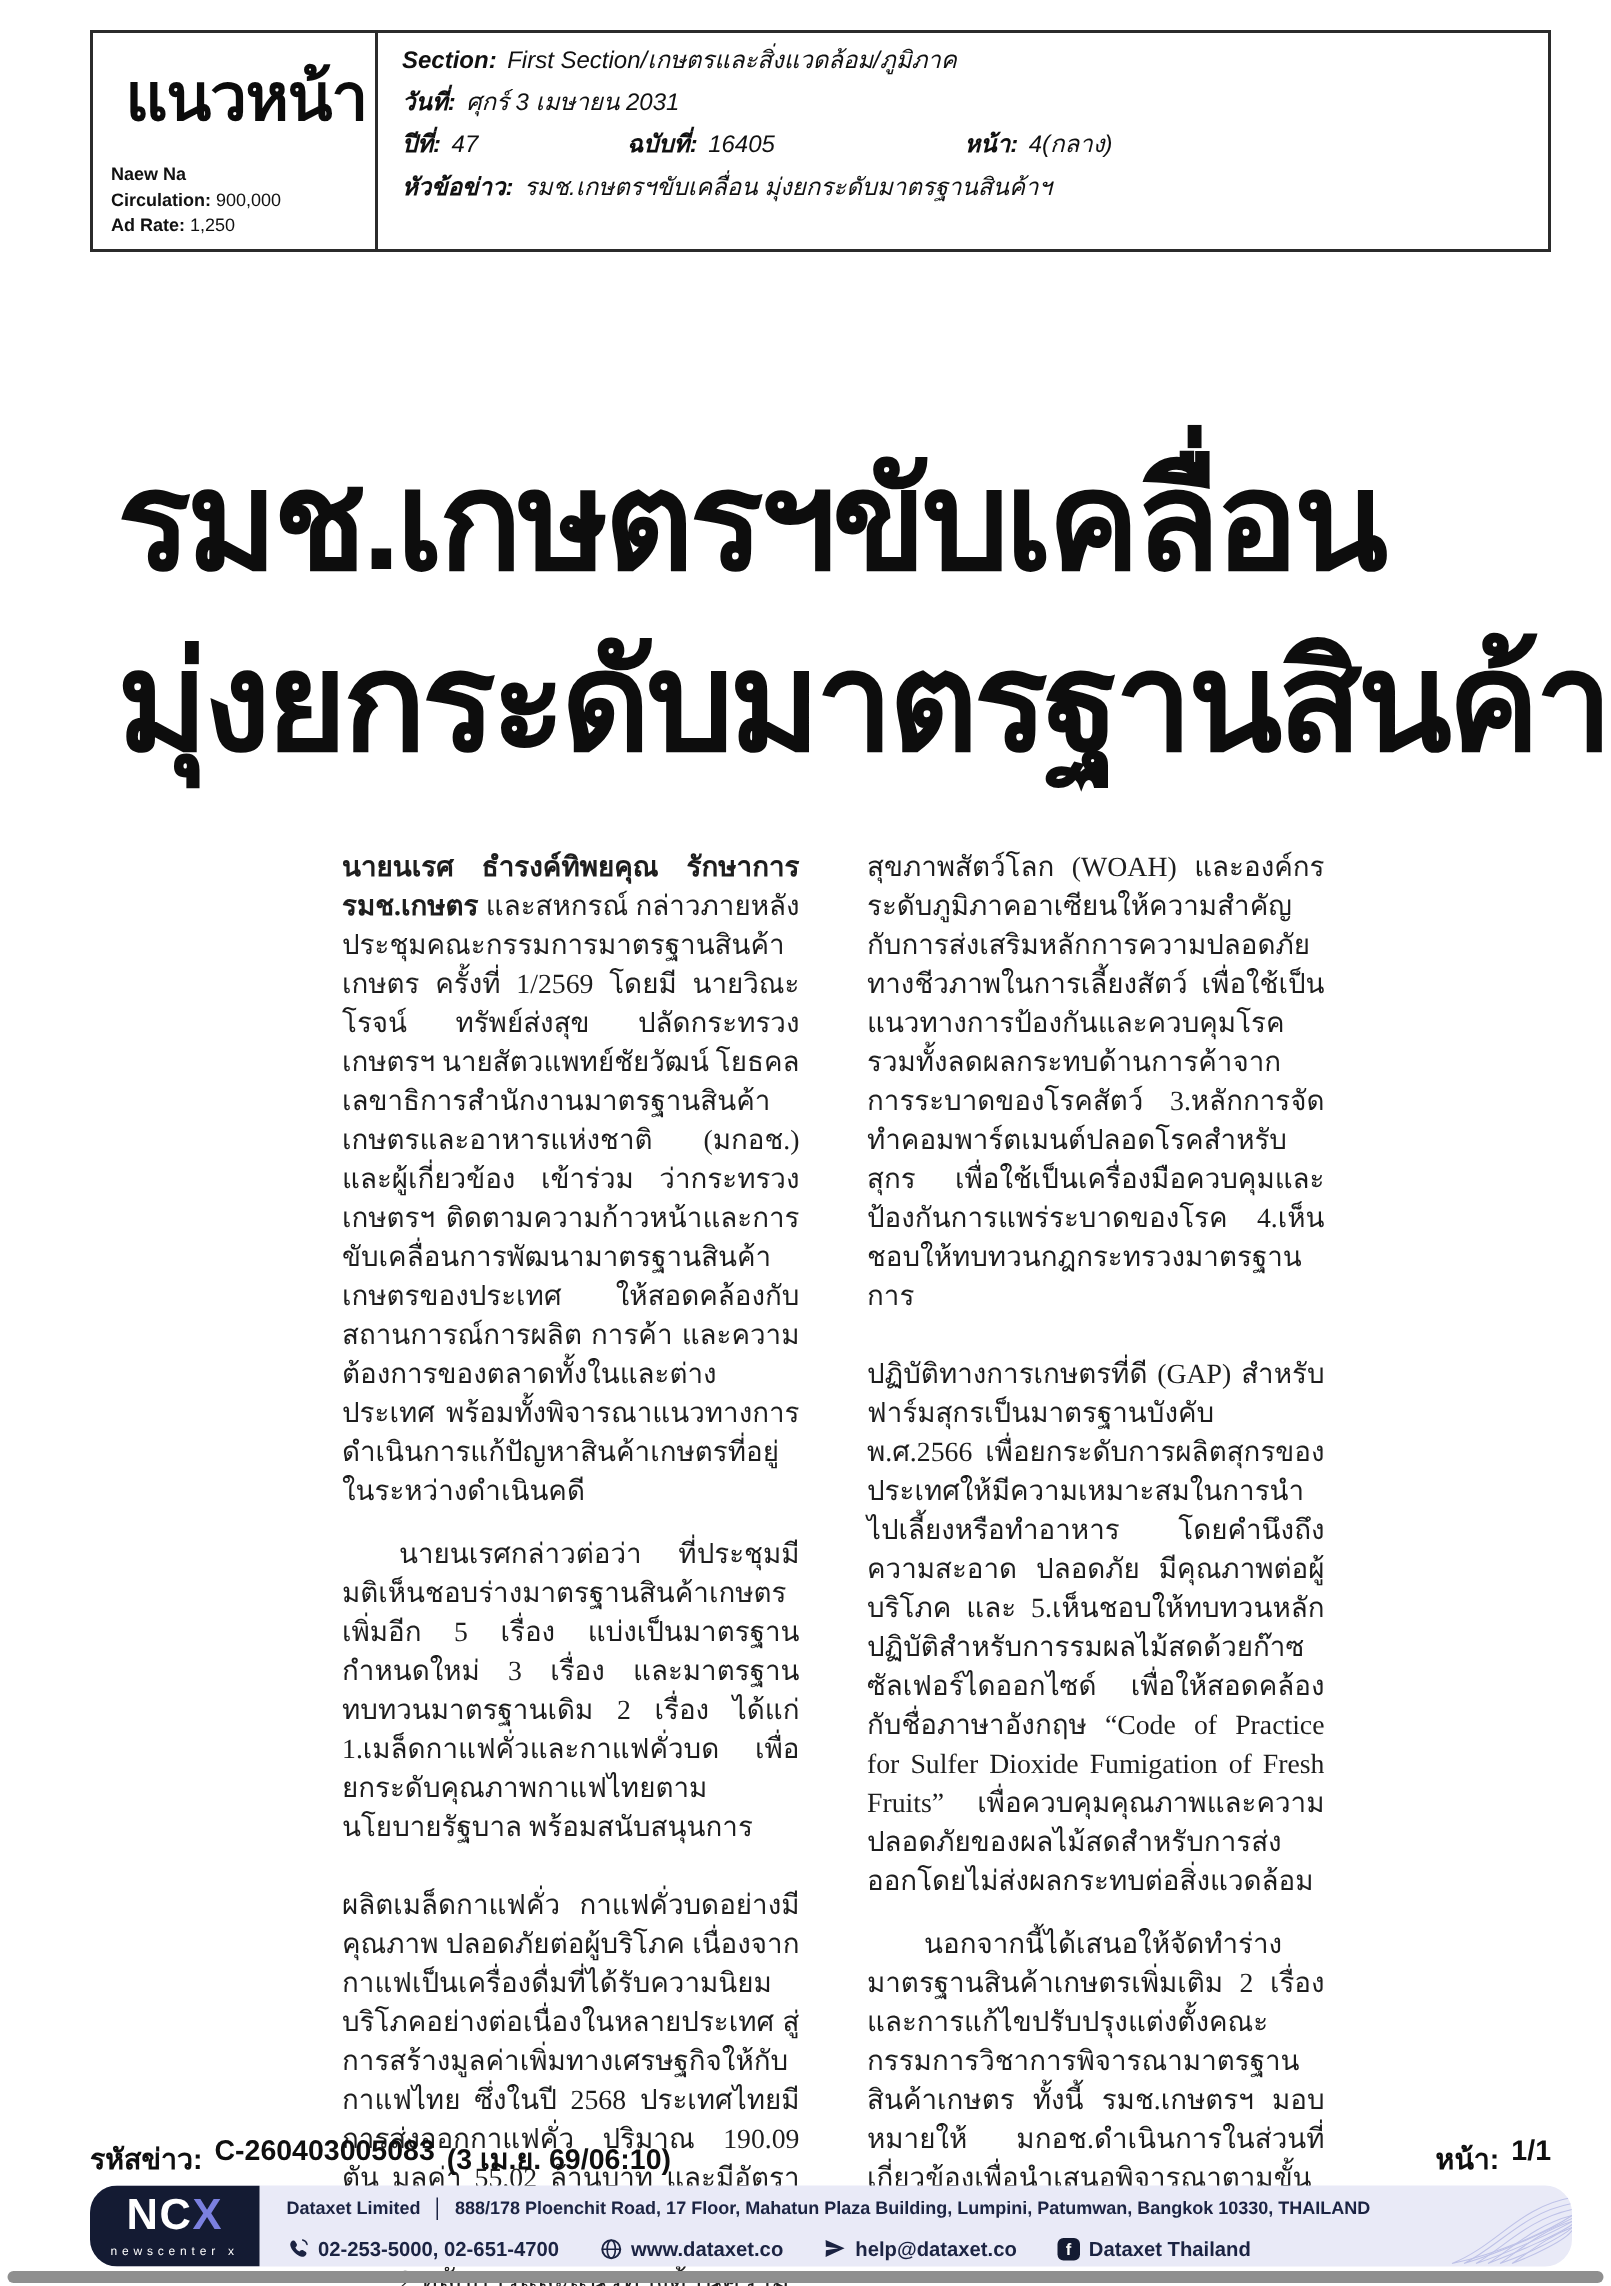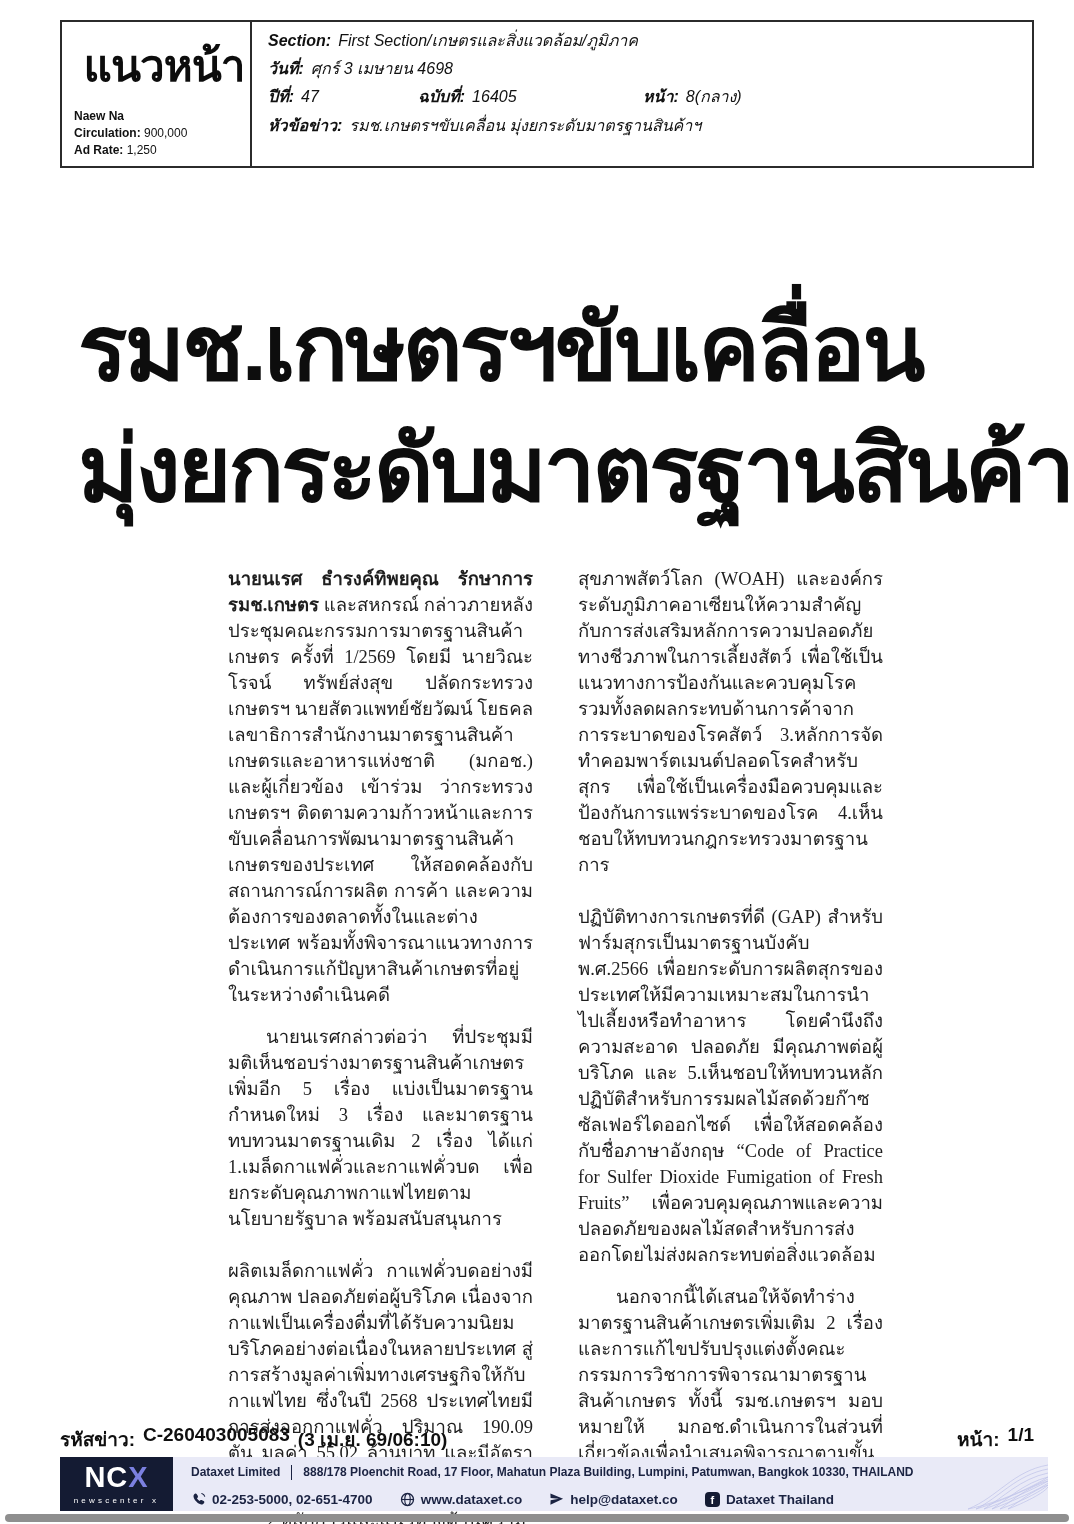--- a/index.html
+++ b/index.html
@@ -46,21 +46,21 @@
   .col b{font-weight:700;}
   
   .doc-id-line{
     position:absolute;left:60px;top:1424px;width:974px;display:flex;
     justify-content:space-between;font-size:19px;font-weight:700;color:#0f0f0f;
   }
   .doc-id-line .part{display:flex;gap:8px;white-space:nowrap;}
   
   .footer-bar{
     position:absolute;left:60px;top:1457px;width:988px;height:54px;
-    background:#e9eaf7;display:flex;align-items:stretch;overflow:hidden;
+    background:#e9eaf7;display:flex;align-items:stretch;overflow:hidden;border-radius:18px;
   }
   .ncx-box{
     width:113px;flex:none;background:#141b33;color:#fff;display:flex;
     flex-direction:column;align-items:center;justify-content:center;
   }
   .ncx-main{font-size:29px;font-weight:700;letter-spacing:1px;line-height:1;}
   .ncx-x{color:#7b80e0;}
   .ncx-tagline{font-size:8px;letter-spacing:3.2px;margin-top:4px;font-weight:400;}
   .bar-content{flex:1;padding:8px 0 0 18px;color:#1b2342;position:relative;z-index:2;}
   .bar-line1{display:flex;gap:11px;align-items:flex-start;font-size:12px;font-weight:700;white-space:nowrap;}
@@ -96,34 +96,34 @@
         <span>1,250</span></div>
     </div>
   </div>
   <div class="meta-right">
     <div class="meta-row">
       <b>Section:</b>
       <span class="val">First Section/เกษตรและสิ่งแวดล้อม/ภูมิภาค</span>
     </div>
     <div class="meta-row">
       <b>วันที่:</b>
-      <span class="val">ศุกร์ 3 เมษายน 4698</span>
+      <span class="val">ศุกร์ 3 เมษายน 2031</span>
     </div>
     <div class="meta-row">
       <span class="cell w150">
         <b>ปีที่:</b>
         <span class="val">47</span>
       </span>
       <span class="cell w220">
         <b>ฉบับที่:</b>
         <span class="val">16405</span>
       </span>
       <span class="cell">
         <b>หน้า:</b>
-        <span class="val">8(กลาง)</span>
+        <span class="val">4(กลาง)</span>
       </span>
     </div>
     <div class="meta-row">
       <b>หัวข้อข่าว:</b>
       <span class="val">รมช.เกษตรฯขับเคลื่อน มุ่งยกระดับมาตรฐานสินค้าฯ</span>
     </div>
   </div>
 </div>
 
 <div class="headline">

